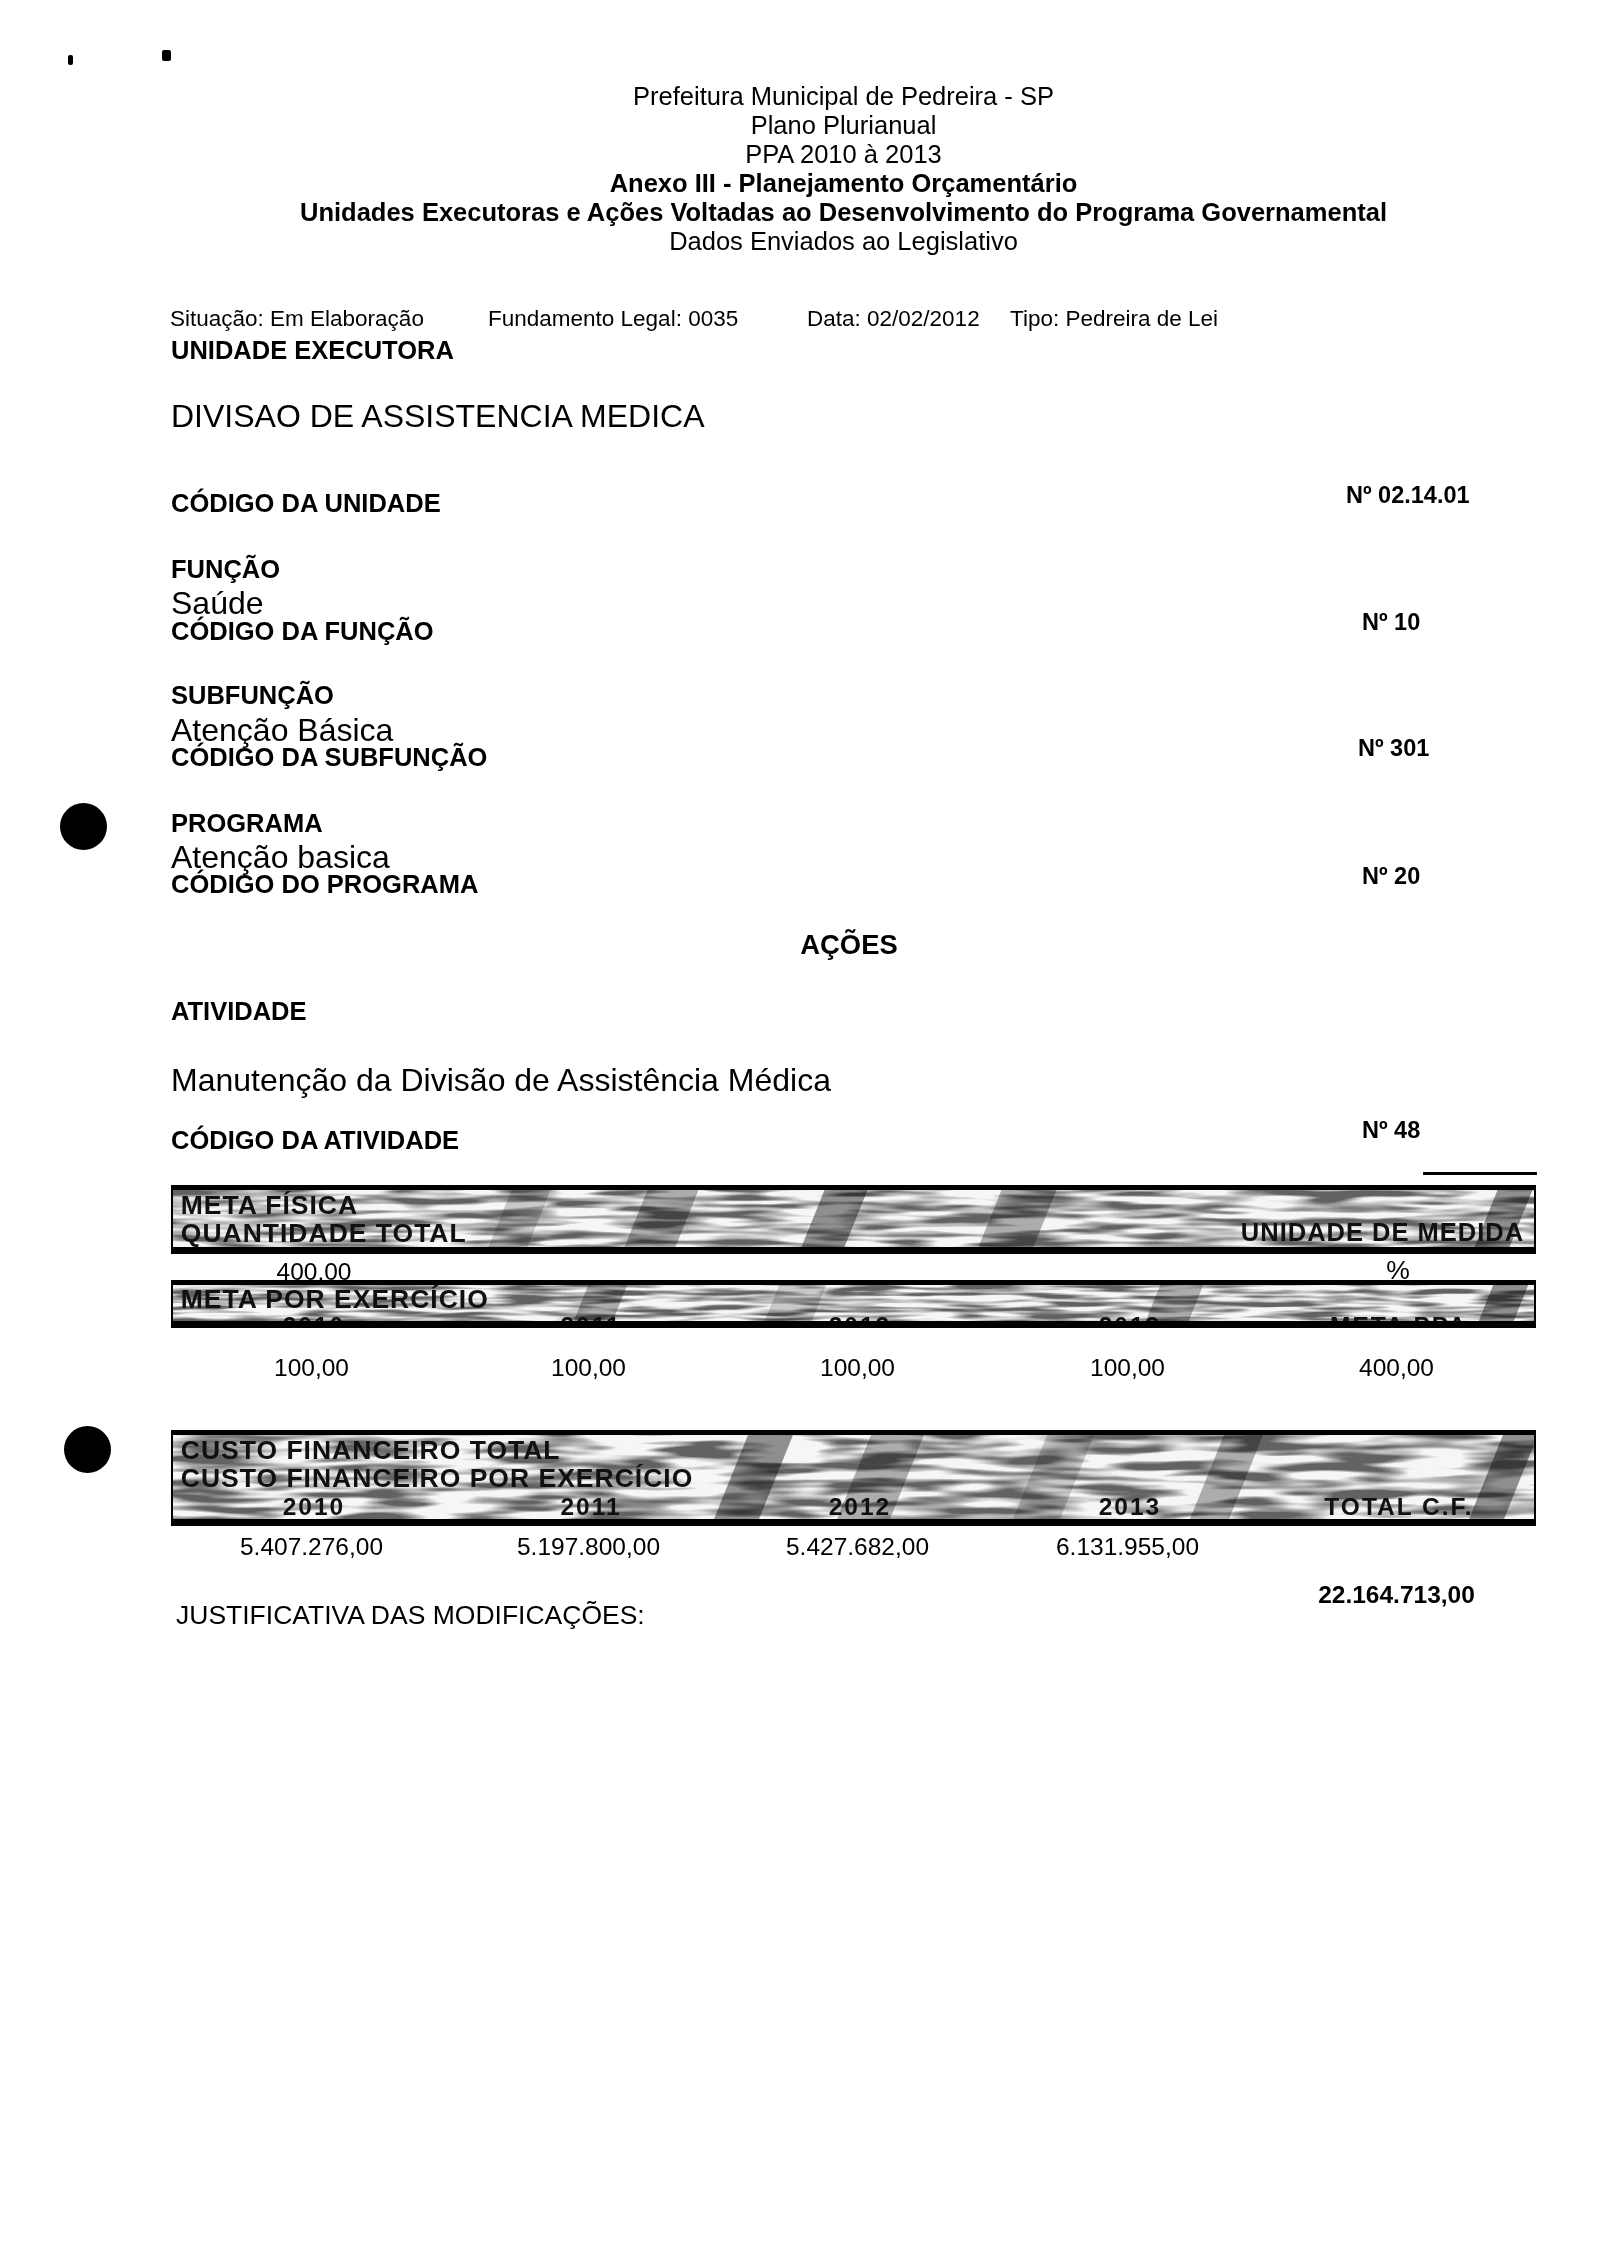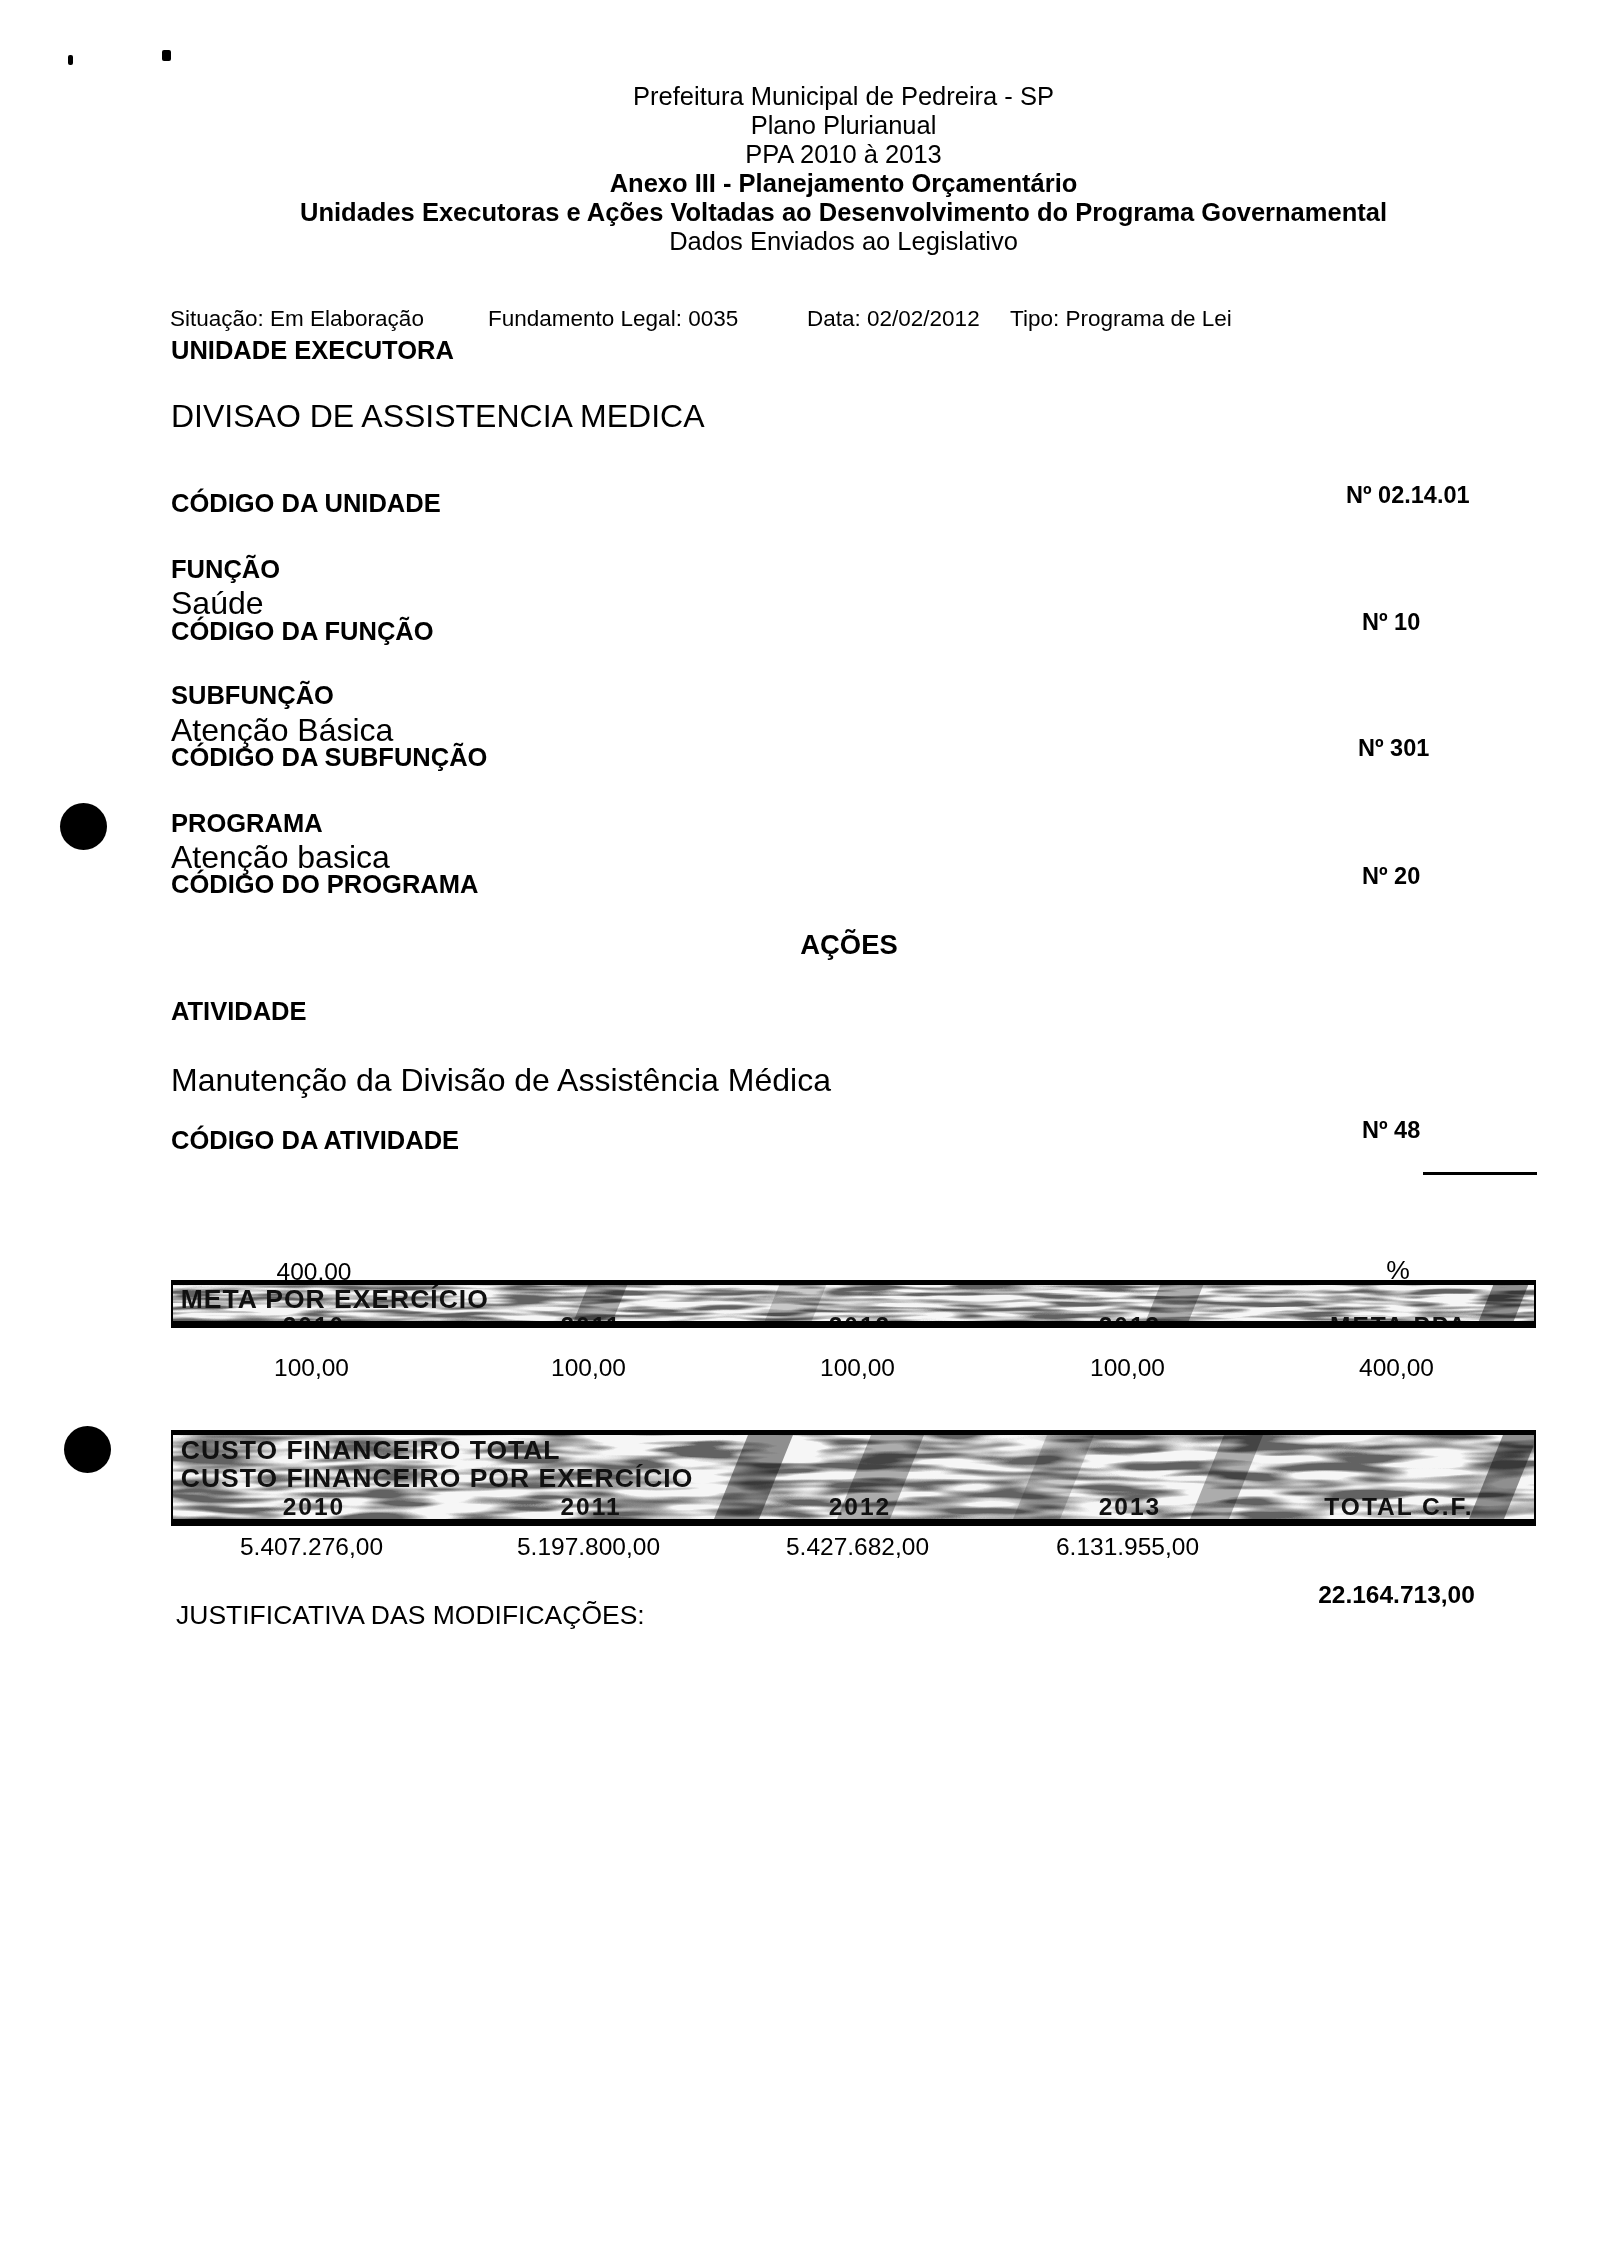--- a/index.html
+++ b/index.html
@@ -74,21 +74,21 @@
     <div class="hl">Plano Plurianual</div>
     <div class="hl">PPA 2010 à 2013</div>
     <div class="hl b">Anexo III - Planejamento Orçamentário</div>
     <div class="hl b">Unidades Executoras e Ações Voltadas ao Desenvolvimento do Programa Governamental</div>
     <div class="hl">Dados Enviados ao Legislativo</div>
   </div>
 
   <span class="abs meta" style="left:170px;">Situação: Em Elaboração</span>
   <span class="abs meta" style="left:488px;">Fundamento Legal: 0035</span>
   <span class="abs meta" style="left:807px;">Data: 02/02/2012</span>
-  <span class="abs meta" style="left:1010px;">Tipo: Programa de Lei</span>
+  <span class="abs meta" style="left:1010px;">Tipo: Pedreira de Lei</span>
 
   <span class="abs lab" style="left:171px;top:336px;">UNIDADE EXECUTORA</span>
   <span class="abs val" style="left:171px;top:398px;">DIVISAO DE ASSISTENCIA MEDICA</span>
   <span class="abs lab" style="left:171px;top:489px;">CÓDIGO DA UNIDADE</span>
   <span class="abs num" style="left:1346px;top:482px;">Nº 02.14.01</span>
 
   <span class="abs lab" style="left:171px;top:555px;">FUNÇÃO</span>
   <span class="abs val" style="left:171px;top:585px;">Saúde</span>
   <span class="abs lab" style="left:171px;top:617px;">CÓDIGO DA FUNÇÃO</span>
   <span class="abs num" style="left:1362px;top:609px;">Nº 10</span>
@@ -102,20 +102,37 @@
   <span class="abs val" style="left:171px;top:839px;">Atenção basica</span>
   <span class="abs lab" style="left:171px;top:870px;">CÓDIGO DO PROGRAMA</span>
   <span class="abs num" style="left:1362px;top:863px;">Nº 20</span>
 
   <span class="abs lab" style="left:751px;top:929px;width:196px;text-align:center;font-size:27.4px;">AÇÕES</span>
   <span class="abs lab" style="left:171px;top:997px;">ATIVIDADE</span>
   <span class="abs val" style="left:171px;top:1062px;">Manutenção da Divisão de Assistência Médica</span>
   <span class="abs lab" style="left:171px;top:1126px;">CÓDIGO DA ATIVIDADE</span>
   <span class="abs num" style="left:1362px;top:1117px;">Nº 48</span>
 
+  <div class="bar" style="top:1185px;height:69px;">
+    <svg class="noise" preserveAspectRatio="none" viewBox="0 0 1387 56" width="1359" height="55">
+      <filter id="n1" x="0" y="0" width="100%" height="100%">
+        <feTurbulence type="fractalNoise" baseFrequency="0.013 0.14" numOctaves="2" seed="4"></feTurbulence>
+        <feColorMatrix type="matrix" values="0 0 0 0 0  0 0 0 0 0  0 0 0 0 0  2 2 2 0 -2.6"></feColorMatrix>
+      </filter>
+      <rect x="0" y="0" width="100%" height="100%" filter="url(#n1)" opacity="0.6"></rect>
+    </svg>
+    <i class="streak l" style="left:24%;width:39px;"></i>
+    <i class="streak" style="left:34%;width:51px;"></i>
+    <i class="streak d" style="left:47%;width:43px;"></i>
+    <i class="streak" style="left:60%;width:55px;"></i>
+    <i class="streak d" style="left:96.5%;width:35px;"></i>
+    <div class="line" style="margin-top:1px;">META FÍSICA</div>
+    <div class="line">QUANTIDADE TOTAL</div>
+    <span class="rlab" style="top:28px;">UNIDADE DE MEDIDA</span>
+  </div>
   <span class="abs cell" style="left:206px;top:1258px;width:216px;">400,00</span>
   <span class="abs cell" style="left:1310px;top:1255px;width:176px;font-size:26.5px;">%</span>
 
   <div class="bar" style="top:1280px;height:48px;">
     <svg class="noise" preserveAspectRatio="none" viewBox="0 0 1387 54" width="1359" height="53">
       <filter id="n2" x="0" y="0" width="100%" height="100%">
         <feTurbulence type="fractalNoise" baseFrequency="0.015 0.12" numOctaves="2" seed="9"></feTurbulence>
         <feColorMatrix type="matrix" values="0 0 0 0 0  0 0 0 0 0  0 0 0 0 0  2 2 2 0 -2.6"></feColorMatrix>
       </filter>
       <rect x="0" y="0" width="100%" height="100%" filter="url(#n2)" opacity="0.6"></rect>

